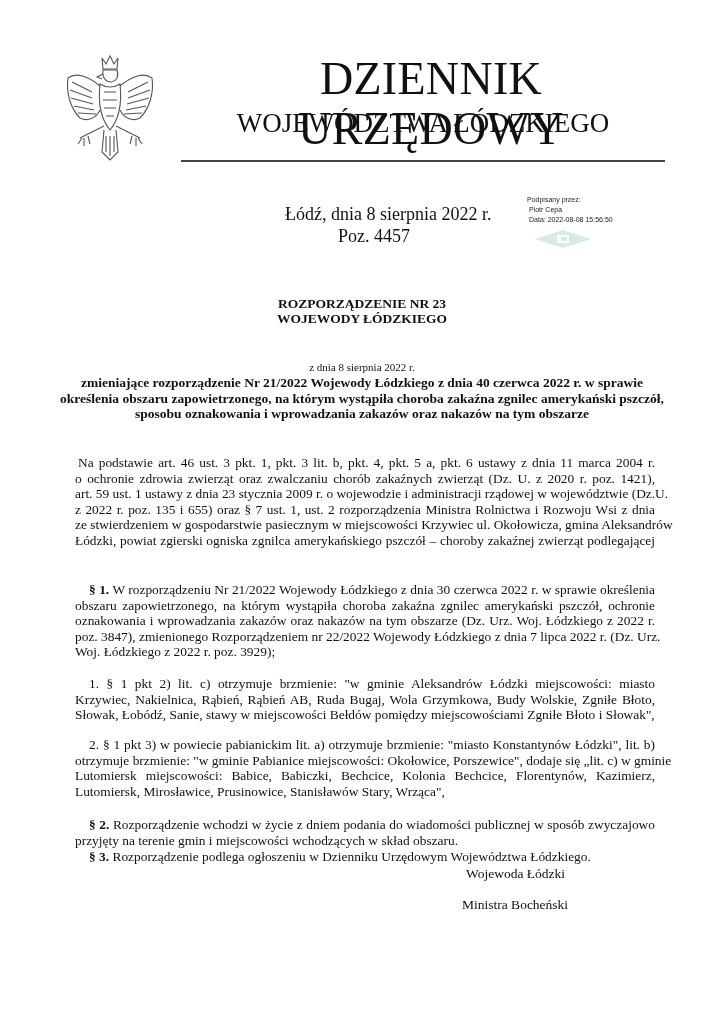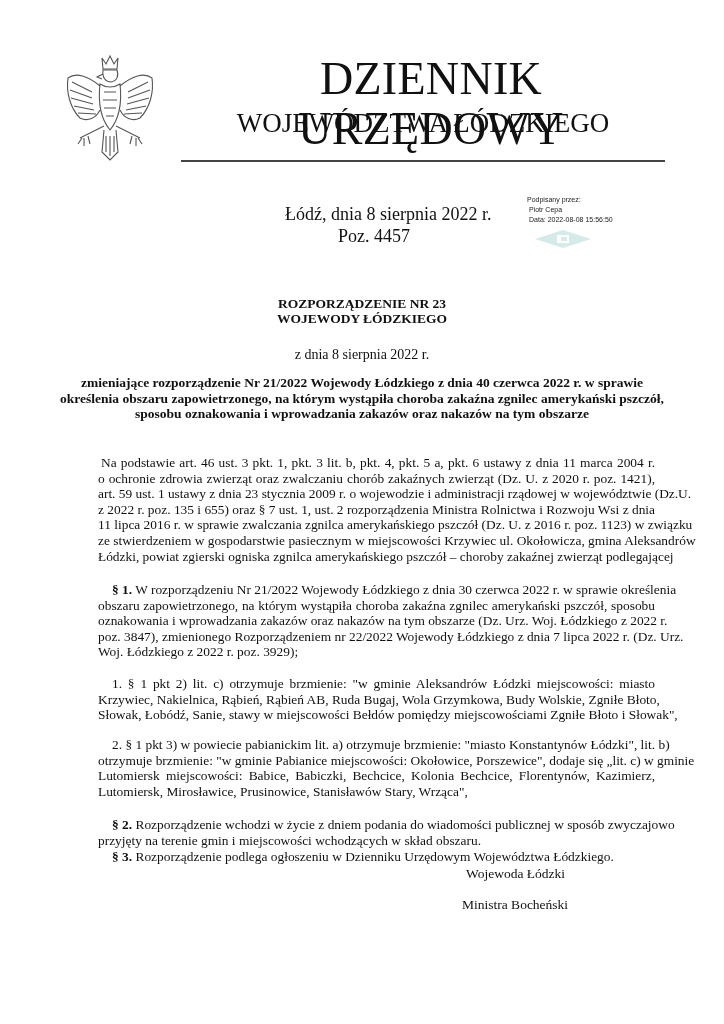--- a/index.html
+++ b/index.html
@@ -23,27 +23,27 @@
   
   #sig { left: 527px; top: 195px; width: 110px; font-family: "Liberation Sans", sans-serif;
          font-size: 7px; line-height: 10px; color: #222; }
   #sig .row { white-space: nowrap; }
   #sig .indent { padding-left: 2px; }
   #sig-logo { left: 533px; top: 229px; width: 60px; height: 20px; }
 
   
   .center { text-align: center; left: 60px; width: 604px; }
   #reg-title { top: 296px; font-size: 13.5px; line-height: 15px; font-weight: bold; }
-  #reg-date { top: 347px; font-size: 14px; line-height: 15px; }
+  #reg-date { top: 360px; font-size: 11px; line-height: 15px; }
   #reg-subject { top: 375px; font-size: 13.5px; line-height: 15.5px; font-weight: bold; }
 
   
   .para { left: 75px; width: 580px; font-size: 13.4px; line-height: 15.6px;
           text-align: justify; text-indent: 0; }
-  .para .line { display: block; text-align: justify; text-align-last: justify; white-space: nowrap; margin-left: 23px; }
+  .para .line { display: block; text-align: justify; text-align-last: justify; white-space: nowrap; }
   .para .line.last { text-align-last: left; }
   .b { font-weight: bold; }
 
   #p-basis { top: 455px; }
   #p-s1 { top: 582px; }
   #p-i1 { top: 676px; }
   #p-i2 { top: 754px; }
   #p-s2 { top: 817px; }
   #p-s3 { top: 849px; }
 
@@ -107,31 +107,30 @@
   <div>zmieniające rozporządzenie Nr 21/2022 Wojewody Łódzkiego z dnia 40 czerwca 2022 r. w sprawie</div>
   <div>określenia obszaru zapowietrzonego, na którym wystąpiła choroba zakaźna zgnilec amerykański pszczół,</div>
   <div>sposobu oznakowania i wprowadzania zakazów oraz nakazów na tym obszarze</div>
 </div>
 
 <div id="p-basis" class="abs para">
   <span class="line" style="padding-left:3px">Na podstawie art. 46 ust. 3 pkt. 1, pkt. 3 lit. b, pkt. 4, pkt. 5 a, pkt. 6 ustawy z dnia 11 marca 2004 r.</span>
   <span class="line">o ochronie zdrowia zwierząt oraz zwalczaniu chorób zakaźnych zwierząt (Dz. U. z 2020 r. poz. 1421),</span>
   <span class="line">art. 59 ust. 1 ustawy z dnia 23 stycznia 2009 r. o wojewodzie i administracji rządowej w województwie (Dz.U.</span>
   <span class="line">z 2022 r. poz. 135 i 655) oraz § 7 ust. 1, ust. 2 rozporządzenia Ministra Rolnictwa i Rozwoju Wsi z dnia</span>
-  <span class="line">11 lipca 2016 r. w sprawie zwalczania zgnilca amerykańskiego pszczół (Dz. U. z 2016 r. poz. 1123) w związku</span>
   <span class="line">ze stwierdzeniem w gospodarstwie pasiecznym w miejscowości Krzywiec ul. Okołowicza, gmina Aleksandrów</span>
   <span class="line">Łódzki, powiat zgierski ogniska zgnilca amerykańskiego pszczół – choroby zakaźnej zwierząt podlegającej</span>
 </div>
 
 <div id="p-s1" class="abs para">
   <span class="line" style="padding-left:14px">
     <b class="b">§ 1.</b>
     <span>W rozporządzeniu Nr 21/2022 Wojewody Łódzkiego z dnia 30 czerwca 2022 r. w sprawie określenia</span>
   </span>
-  <span class="line">obszaru zapowietrzonego, na którym wystąpiła choroba zakaźna zgnilec amerykański pszczół, sposobu</span>
+  <span class="line">obszaru zapowietrzonego, na którym wystąpiła choroba zakaźna zgnilec amerykański pszczół, ochronie</span>
   <span class="line">oznakowania i wprowadzania zakazów oraz nakazów na tym obszarze (Dz. Urz. Woj. Łódzkiego z 2022 r.</span>
   <span class="line">poz. 3847), zmienionego Rozporządzeniem nr 22/2022 Wojewody Łódzkiego z dnia 7 lipca 2022 r. (Dz. Urz.</span>
   <span class="line last">Woj. Łódzkiego z 2022 r. poz. 3929);</span>
 </div>
 
 <div id="p-i1" class="abs para">
   <span class="line" style="padding-left:14px">1. § 1 pkt 2) lit. c) otrzymuje brzmienie: "w gminie Aleksandrów Łódzki miejscowości: miasto</span>
   <span class="line">Krzywiec, Nakielnica, Rąbień, Rąbień AB, Ruda Bugaj, Wola Grzymkowa, Budy Wolskie, Zgniłe Błoto,</span>
   <span class="line last">Słowak, Łobódź, Sanie, stawy w miejscowości Bełdów pomiędzy miejscowościami Zgniłe Błoto i Słowak",</span>
 </div>

